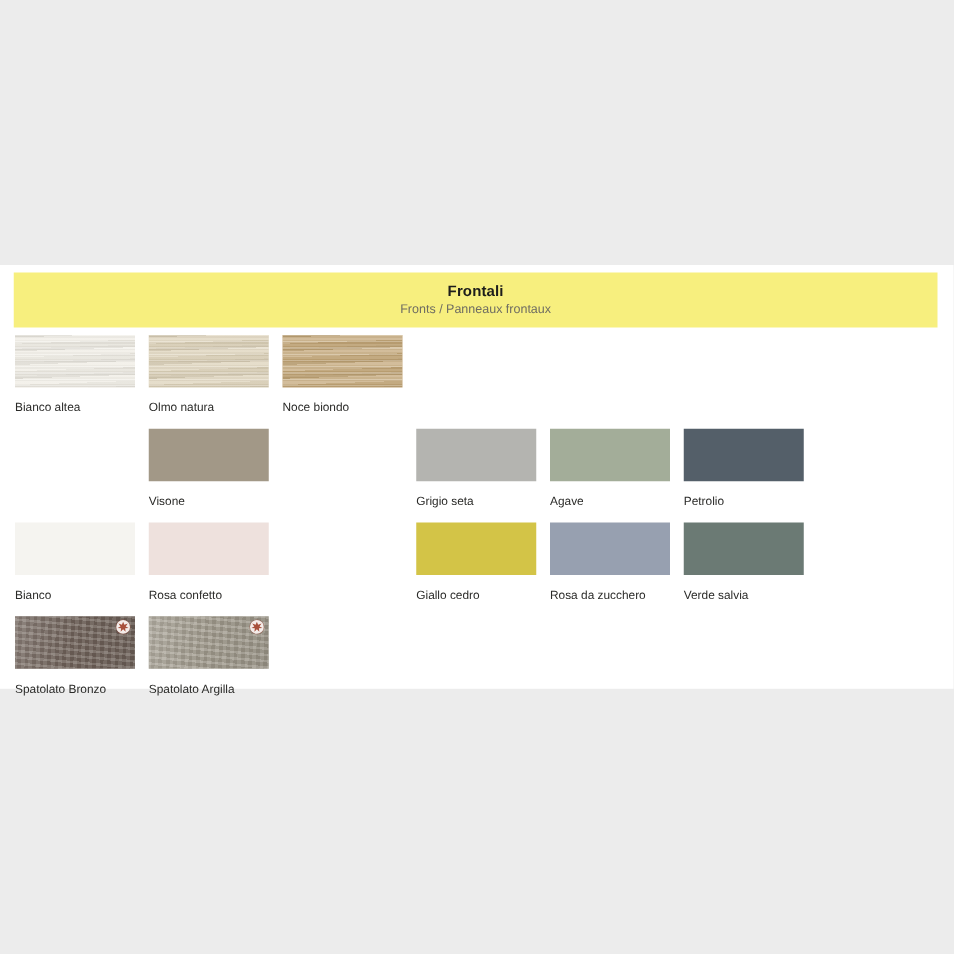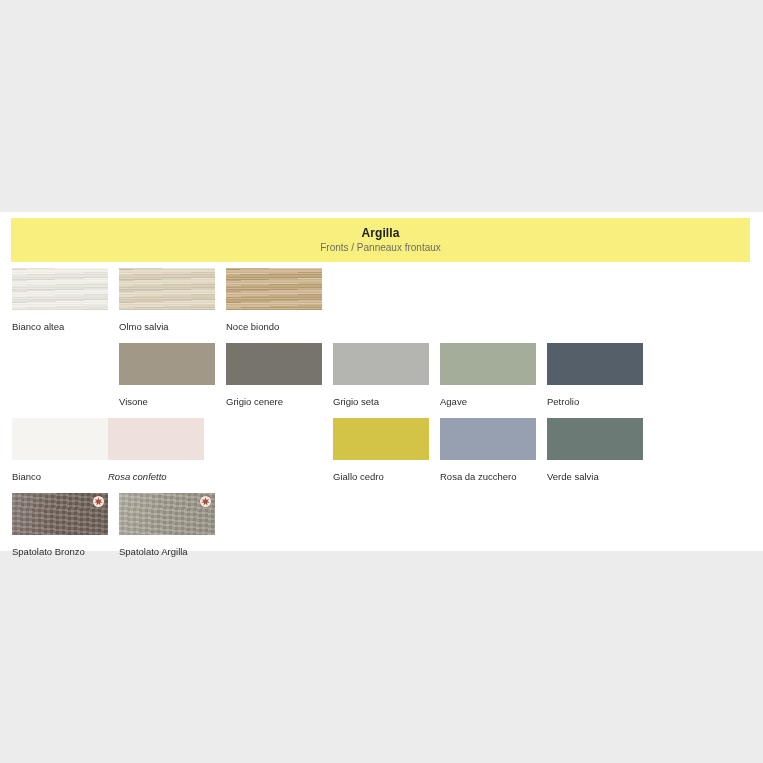--- a/index.html
+++ b/index.html
@@ -110,76 +110,72 @@
   }
 </style>
 </head>
 <body style="background: rgb(236, 236, 236);">
 
 <div class="page-canvas">
 
   <div class="sheet" style="background: rgb(255, 255, 255);">
 
     <div class="section-band" style="background: rgb(247, 239, 126);">
-      <div class="band-title">Argilla</div>
+      <div class="band-title">Frontali</div>
       <div class="band-sub">Fronts / Panneaux frontaux</div>
     </div>
 
     <div class="rows">
         <div class="row">
           <div class="swatch-cell" style="left: 12px;">
             <div class="chip" style="background-color: rgb(239, 236, 228);">
               <span class="grain"></span>
               <span class="grain2"></span>
             </div>
             <span class="chip-label">Bianco altea</span>
           </div>
           <div class="swatch-cell" style="left: 119px;">
             <div class="chip" style="background-color: rgb(221, 210, 185);">
               <span class="grain"></span>
               <span class="grain2"></span>
             </div>
-            <span class="chip-label">Olmo salvia</span>
+            <span class="chip-label">Olmo natura</span>
           </div>
           <div class="swatch-cell" style="left: 226px;">
             <div class="chip" style="background-color: rgb(195, 166, 119);">
               <span class="grain"></span>
               <span class="grain2"></span>
             </div>
             <span class="chip-label">Noce biondo</span>
           </div>
         </div>
         <div class="row">
           <div class="swatch-cell" style="left: 119px;">
             <div class="chip" style="background-color: rgb(162, 152, 135);"></div>
             <span class="chip-label">Visone</span>
           </div>
-          <div class="swatch-cell" style="left: 226px;">
-            <div class="chip" style="background-color: rgb(119, 116, 107);"></div>
-            <span class="chip-label">Grigio cenere</span>
-          </div>
           <div class="swatch-cell" style="left: 333px;">
             <div class="chip" style="background-color: rgb(180, 180, 176);"></div>
             <span class="chip-label">Grigio seta</span>
           </div>
           <div class="swatch-cell" style="left: 440px;">
             <div class="chip" style="background-color: rgb(163, 173, 153);"></div>
             <span class="chip-label">Agave</span>
           </div>
           <div class="swatch-cell" style="left: 547px;">
             <div class="chip" style="background-color: rgb(84, 95, 105);"></div>
             <span class="chip-label">Petrolio</span>
           </div>
         </div>
         <div class="row">
           <div class="swatch-cell" style="left: 12px;">
             <div class="chip" style="background-color: rgb(245, 244, 240);"></div>
             <span class="chip-label">Bianco</span>
           </div>
-          <div class="swatch-cell" style="left: 108px; font-style: italic;">
+          <div class="swatch-cell" style="left: 119px;">
             <div class="chip" style="background-color: rgb(238, 225, 221);"></div>
             <span class="chip-label">Rosa confetto</span>
           </div>
           <div class="swatch-cell" style="left: 333px;">
             <div class="chip" style="background-color: rgb(211, 196, 71);"></div>
             <span class="chip-label">Giallo cedro</span>
           </div>
           <div class="swatch-cell" style="left: 440px;">
             <div class="chip" style="background-color: rgb(151, 160, 176);"></div>
             <span class="chip-label">Rosa da zucchero</span>

